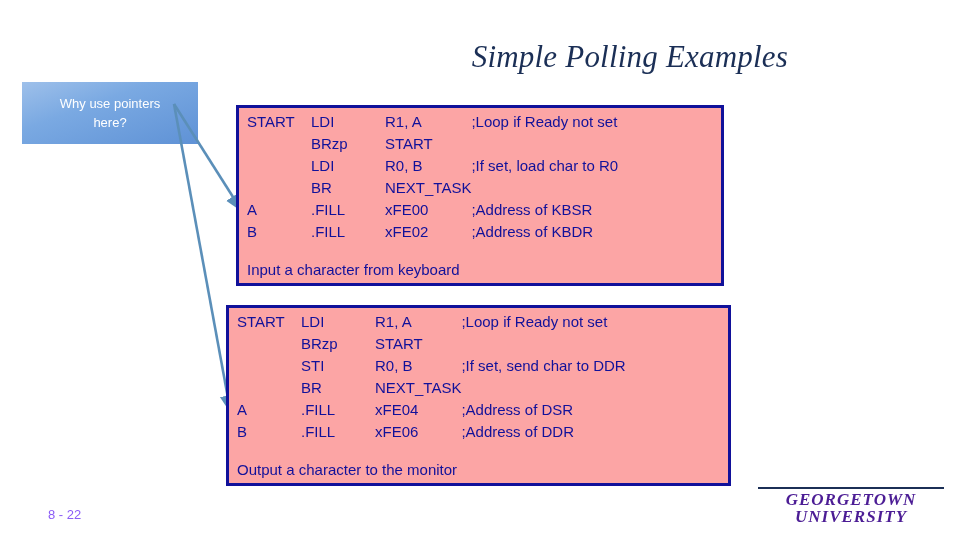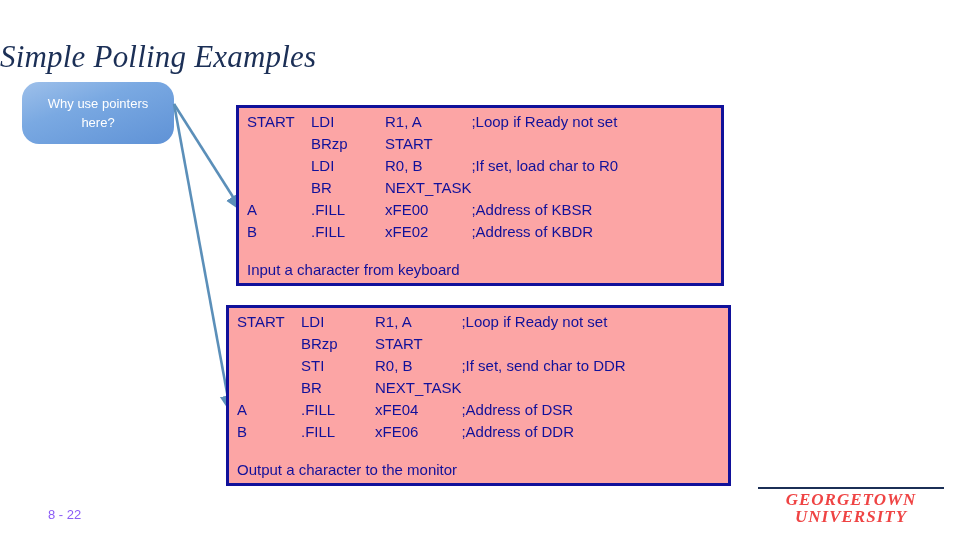--- a/index.html
+++ b/index.html
@@ -15,48 +15,47 @@
     overflow: hidden;
     font-family: "Liberation Sans", sans-serif;
   }
 
   
   #slide-title {
     position: absolute;
     left: 0;
     top: 38px;
     width: 788px;
-    text-align: left;
+    text-align: right;
     font-family: "Liberation Serif", serif;
     font-style: italic;
     font-size: 31px;
     line-height: 38px;
     color: #1b2f56;
     letter-spacing: 0.2px;
     white-space: nowrap;
   }
 
   
   #callout {
     position: absolute;
     left: 22px;
     top: 82px;
-    width: 152px;
+    width: 176px;
     height: 62px;
     background: linear-gradient(160deg, #9ec0ea 0%, #7aa9e2 38%, #5f92d6 100%);
     color: #ffffff;
     font-size: 13px;
     line-height: 19px;
     text-align: center;
     display: flex;
     flex-direction: column;
     justify-content: center;
     box-sizing: border-box;
     padding: 0 6px;
-    border-radius: 17px;
   }
   #callout .cl-line { display: block; white-space: nowrap; }
 
   
   #connectors {
     position: absolute;
     left: 0;
     top: 0;
     width: 960px;
     height: 540px;
@@ -125,21 +124,21 @@
     width: 186px;
     height: 2px;
     background: #1b2f56;
     margin: 0 0 2px 0;
   }
   #logo .logo-line1,
   #logo .logo-line2 {
     font-family: "Liberation Serif", serif;
     font-style: italic;
     font-weight: bold;
-    color: #ef4444;
+    color: #4c1d95;
     letter-spacing: 1px;
     line-height: 17px;
     white-space: nowrap;
   }
   #logo .logo-line1 { font-size: 17px; }
   #logo .logo-line2 { font-size: 17px; }
 </style>
 </head>
 <body>
 

